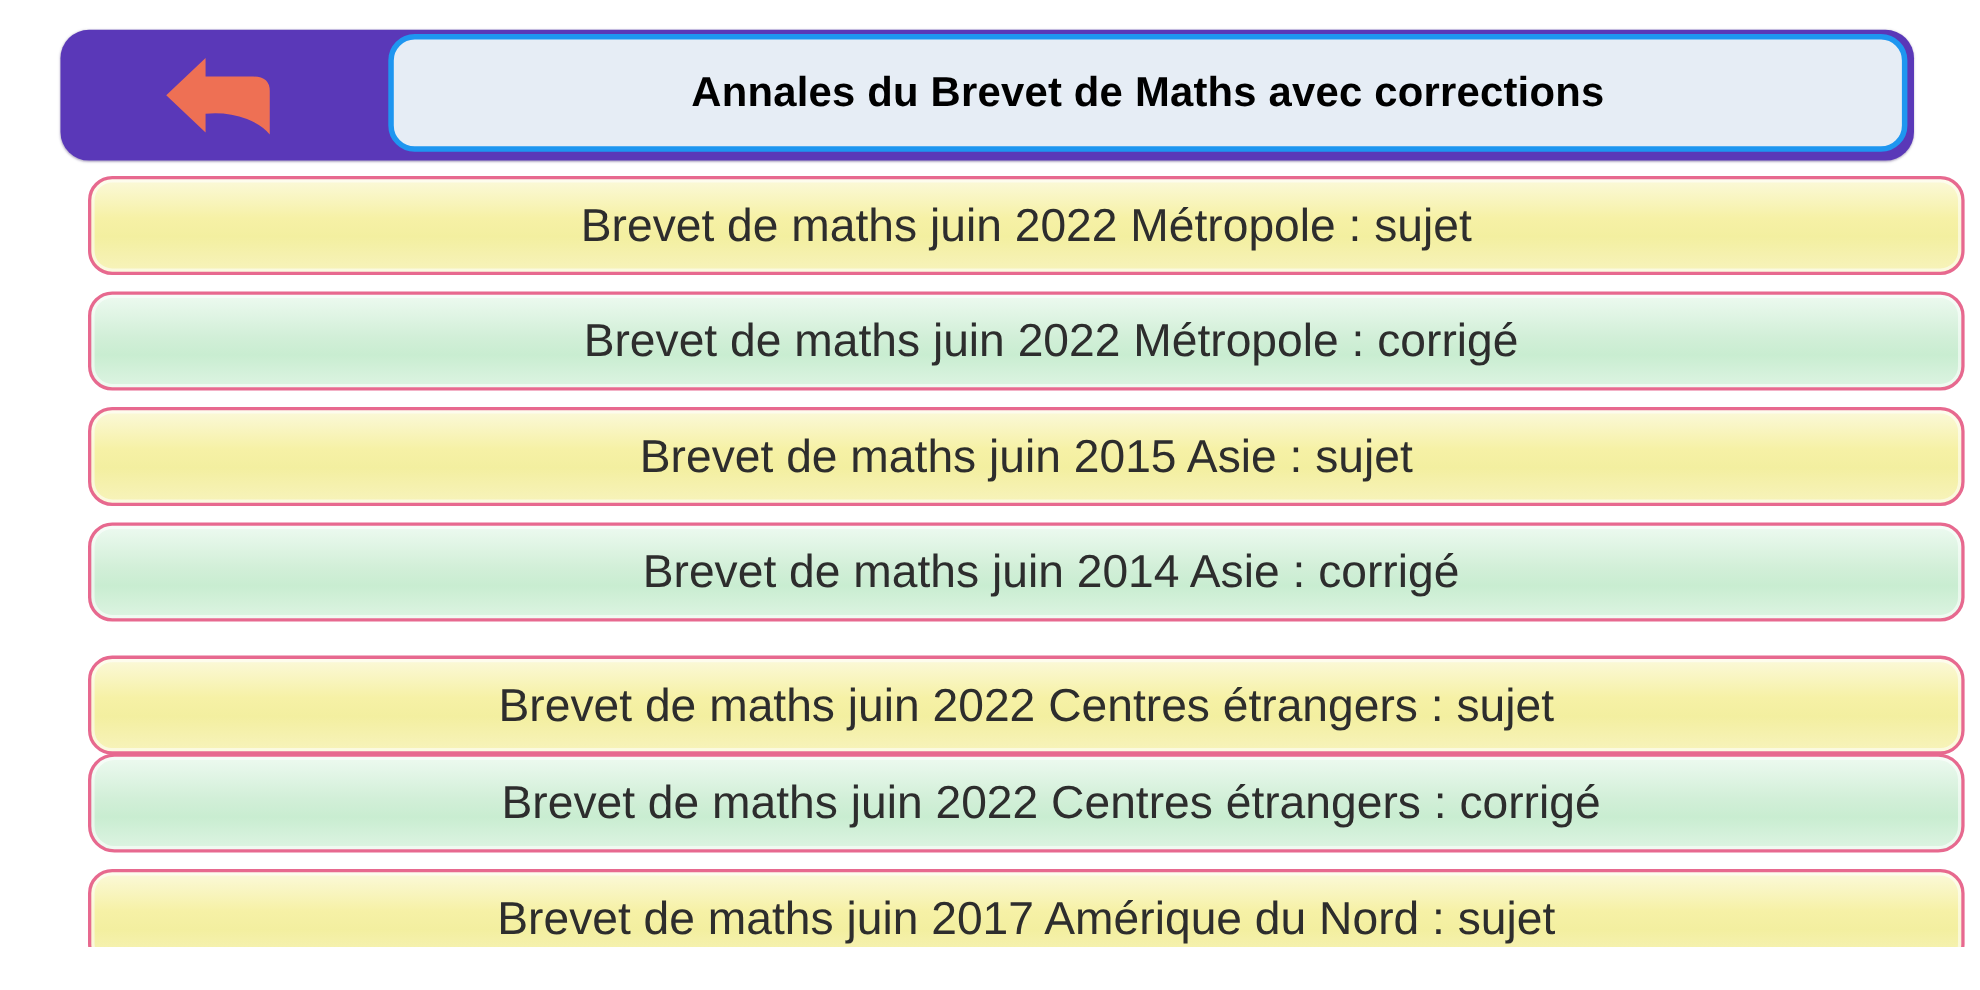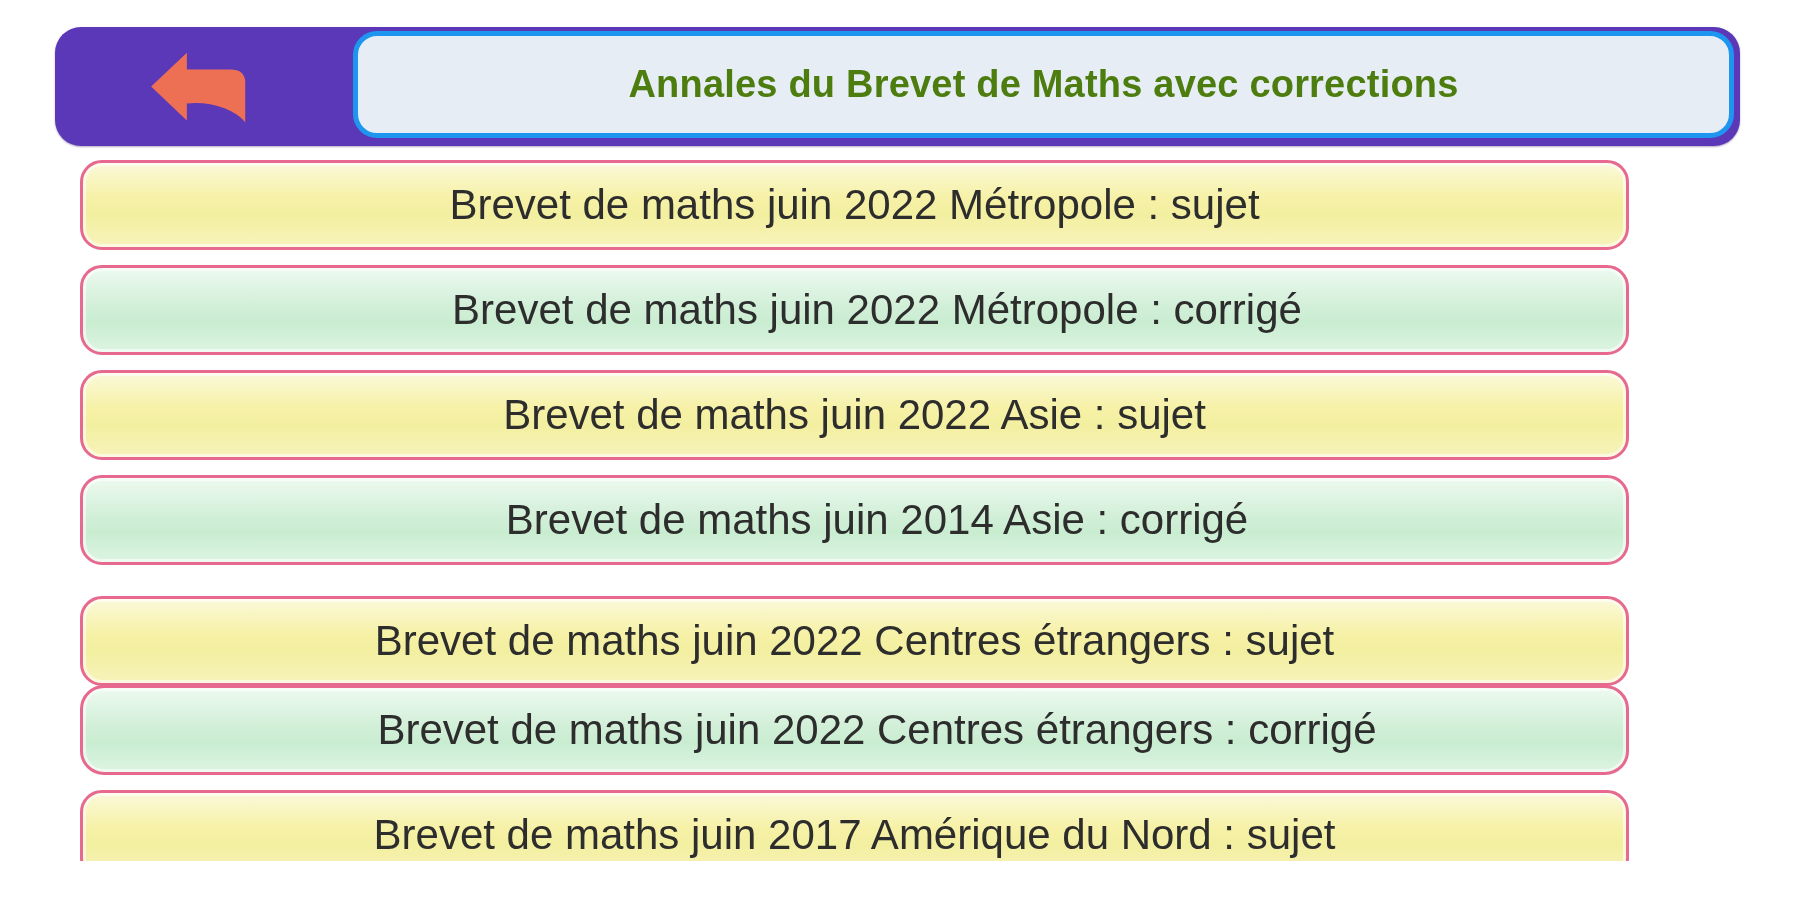--- a/index.html
+++ b/index.html
@@ -26,26 +26,26 @@
   .back-button svg{display:block;width:112px;height:80px;margin-left:-6px;}
   .title-plate{
     position:absolute;left:298px;top:4px;right:6px;bottom:8px;
     background:var(--title-fill,#e6edf5);
     border:5px solid var(--title-border,#1e96f0);
     border-radius:24px;
     display:flex;align-items:center;justify-content:center;
     box-sizing:border-box;
   }
   .title-text{
-    font-size:38px;font-weight:700;color:#4d7c0f;letter-spacing:.2px;
+    font-size:38px;font-weight:700;color:#000000;letter-spacing:.2px;
     white-space:nowrap;
   }
   
   .exam-button{
-    position:absolute;left:80px;width:1549px;height:90px;
+    position:absolute;left:80px;width:1706px;height:90px;
     border:3px solid var(--pill-border,#e7698f);
     border-radius:22px;
     box-sizing:border-box;
     display:flex;align-items:center;justify-content:center;
     cursor:pointer;padding:0;
     box-shadow:inset 0 0 0 3px rgba(255,255,255,.55);
     font-family:"Liberation Sans",sans-serif;
   }
   .exam-button.yellow{
     background:linear-gradient(180deg,#fbf9da 0%,#f6f1a6 42%,#f3efa0 62%,#f7f3bb 100%);
@@ -79,21 +79,21 @@
   </div>
 
   <div id="exam-list">
       <button class="exam-button yellow" style="top: 160px;">
         <span class="label">Brevet de maths juin 2022 Métropole : sujet</span>
       </button>
       <button class="exam-button green" style="top: 265px;">
         <span class="label">Brevet de maths juin 2022 Métropole : corrigé</span>
       </button>
       <button class="exam-button yellow" style="top: 370px;">
-        <span class="label">Brevet de maths juin 2022 Asie : sujet</span>
+        <span class="label">Brevet de maths juin 2015 Asie : sujet</span>
       </button>
       <button class="exam-button green" style="top: 475px;">
         <span class="label">Brevet de maths juin 2014 Asie : corrigé</span>
       </button>
       <button class="exam-button yellow" style="top: 580px; margin-top: 16px;">
         <span class="label">Brevet de maths juin 2022 Centres étrangers : sujet</span>
       </button>
       <button class="exam-button green" style="top: 685px; border-radius: 24px;">
         <span class="label">Brevet de maths juin 2022 Centres étrangers : corrigé</span>
       </button>

